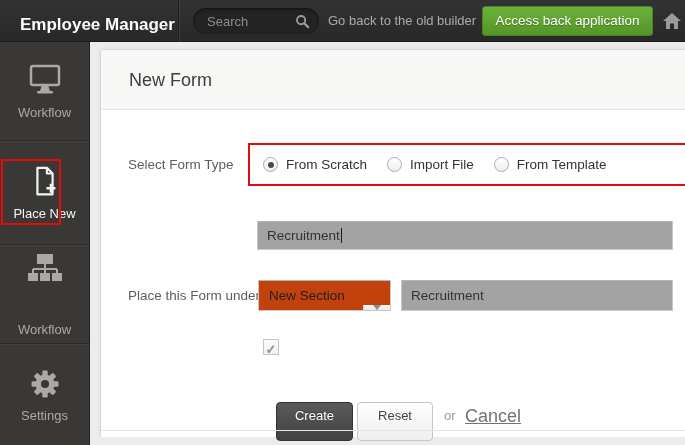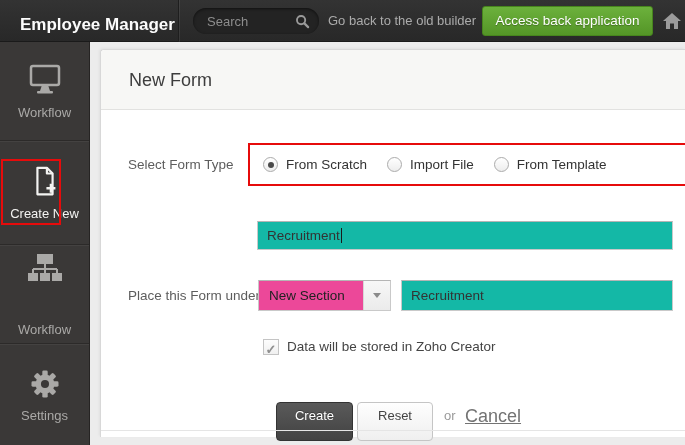--- a/index.html
+++ b/index.html
@@ -67,29 +67,29 @@
 
   .hl-formtype { left:147px; top:93px; width:482px; height:43px;
     display:flex; align-items:center; padding-left:13px; pointer-events:auto; }
   .radio-opt { display:flex; align-items:center; margin-right:20px; cursor:pointer; }
   .radio { width:15px; height:15px; border-radius:50%; border:1px solid #ababab;
     background:linear-gradient(#fff,#ededed); position:relative; margin-right:8px; }
   .radio.checked::after { content:""; position:absolute; left:3.5px; top:3.5px;
     width:6px; height:6px; border-radius:50%; background:#4a4a4a; }
   .radio-label { font-size:13.5px; color:#333; }
 
-  .text-input { position:absolute; background:#14b8a6; border:1px solid #c9c9c9; border-top-color:#b5b5b5;
+  .text-input { position:absolute; background:#a3a3a3; border:1px solid #c9c9c9; border-top-color:#b5b5b5;
     display:flex; align-items:center; padding-left:9px; font-size:13.5px; color:#333; cursor:text; }
   .input-name    { left:156px; top:171px; width:416px; height:29px; }
   .input-section { left:300px; top:230px; width:272px; height:31px; }
   .caret { width:1px; height:15px; background:#1a1a1a; margin-left:1px; animation:blink 1s steps(1) infinite; }
   @keyframes blink { 50% { opacity:0; } }
 
   .dropdown { position:absolute; left:157px; top:230px; width:133px; height:31px;
-    background:#ec4899; border:1px solid #c9c9c9; border-top-color:#b5b5b5; display:flex; cursor:pointer; }
+    background:#c2410c; border:1px solid #c9c9c9; border-top-color:#b5b5b5; display:flex; cursor:pointer;align-items:flex-end; }
   .dd-text { flex:1; line-height:29px; padding-left:10px; font-size:13.5px; color:#222; }
   .dd-arrow { width:27px; background:linear-gradient(#f7f7f7,#ebebeb); border-left:1px solid #d7d7d7;
     display:flex; align-items:center; justify-content:center; }
   .dd-arrow::after { content:""; width:0; height:0;
     border-left:4px solid transparent; border-right:4px solid transparent; border-top:5px solid #8a8a8a; }
 
   .checkbox { position:absolute; left:162px; top:289px; width:16px; height:16px;
     border:1px solid #c4c4c4; background:linear-gradient(#fdfdfd,#f0f0f0);
     text-align:center; cursor:pointer; }
   .checkbox.checked::after { content:"\2713"; color:#8f8f8f; font-size:13px; line-height:14px; font-weight:bold; }
@@ -139,21 +139,21 @@
     <span class="sb-label">Workflow</span>
   </div>
   <div class="sb-item active">
     <span class="sb-icon">
       <svg viewBox="0 0 40 38">
         <path d="M12 4 H22 L28 10 V32 H12 Z" fill="none" stroke="currentColor" stroke-width="2.3" stroke-linejoin="round"></path>
         <path d="M22 4 V10 H28" fill="none" stroke="currentColor" stroke-width="2.3" stroke-linejoin="round"></path>
         <path d="M21.5 25.5 H31 M26.25 20.75 V30.25" stroke="currentColor" stroke-width="2.6"></path>
       </svg>
     </span>
-    <span class="sb-label">Create New</span>
+    <span class="sb-label">Place New</span>
   </div>
   <div class="sb-item">
     <span class="sb-icon">
       <svg viewBox="0 0 40 36">
         <rect x="12" y="3" width="16" height="10" fill="currentColor"></rect>
         <path d="M20 13 V18 M8 18 H32 M8 18 V22 M20 18 V22 M32 18 V22" stroke="currentColor" stroke-width="2" fill="none"></path>
         <rect x="3" y="22" width="10" height="8" fill="currentColor"></rect>
         <rect x="15" y="22" width="10" height="8" fill="currentColor"></rect>
         <rect x="27" y="22" width="10" height="8" fill="currentColor"></rect>
       </svg>
@@ -216,21 +216,20 @@
   <div class="form-label lbl-place">Place this Form under</div>
   <div class="dropdown">
     <span class="dd-text">New Section</span>
     <span class="dd-arrow"></span>
   </div>
   <div class="text-input input-section">
     <span>Recruitment</span>
   </div>
 
   <span class="checkbox checked"></span>
-  <span class="check-label">Data will be stored in Zoho Creator</span>
 
   <div class="btn btn-create">Create</div>
   <div class="btn btn-reset">Reset</div>
   <span class="or-text">or</span>
   <span class="cancel-link">Cancel</span>
 
   <div class="footer-line"></div>
 </div>
 
 </body></html>

